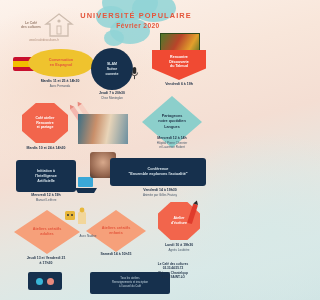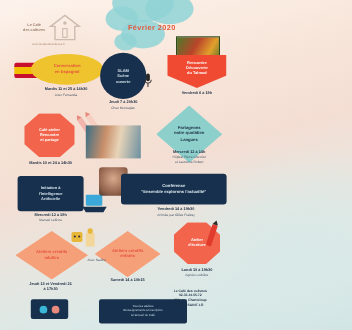--- a/index.html
+++ b/index.html
@@ -135,20 +135,21 @@
     <svg width="30" height="26" viewBox="0 0 30 26">
       <path d="M15 2 L28 12 L24 12 L24 24 L6 24 L6 12 L2 12 Z" fill="none" stroke="#cdbcae" stroke-width="1.3"></path>
       <rect x="13" y="14" width="4" height="8" fill="none" stroke="#cdbcae" stroke-width="1"></rect>
       <circle cx="15" cy="9" r="1.6" fill="#cdbcae"></circle>
     </svg>
     <div class="logo-txt" style="white-space: pre-line;">Le Café
 des cultures</div>
     <div class="logo-sub">www.lecafedescultures.fr</div>
   </div>
 
+  <div class="title">UNIVERSITÉ POPULAIRE</div>
   <div class="subtitle">Février 2020</div>
 
   <div class="flag"></div>
   <div class="oval">
     <span style="white-space: pre-line;">Conversation
 en Espagnol</span>
   </div>
   <div class="meta" style="left:10px;top:79px;width:100px;">
     <div>Mardis 11 et 25 à 14h30</div>
     <div class="sm">Avec Fernanda</div>

